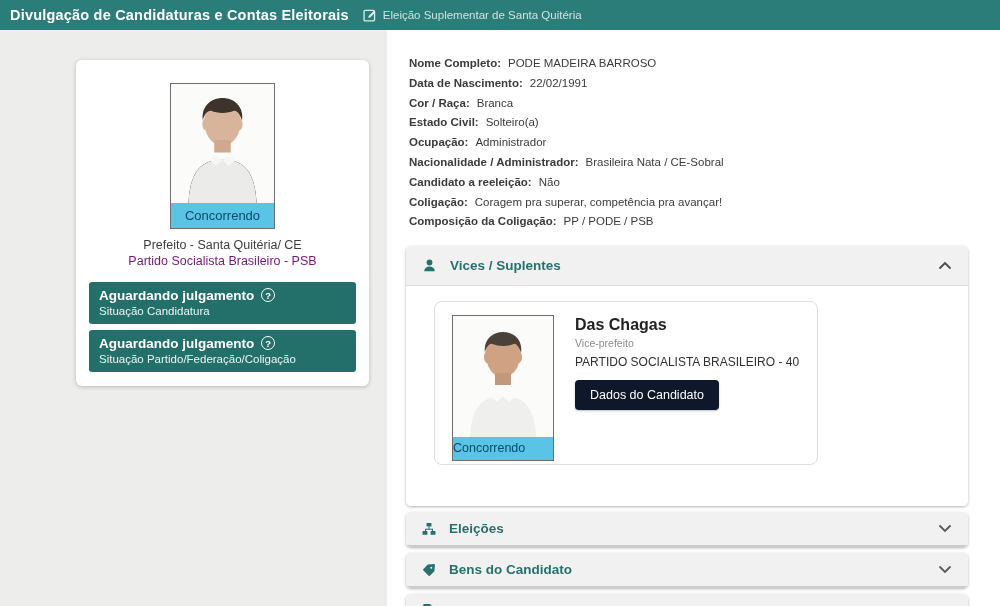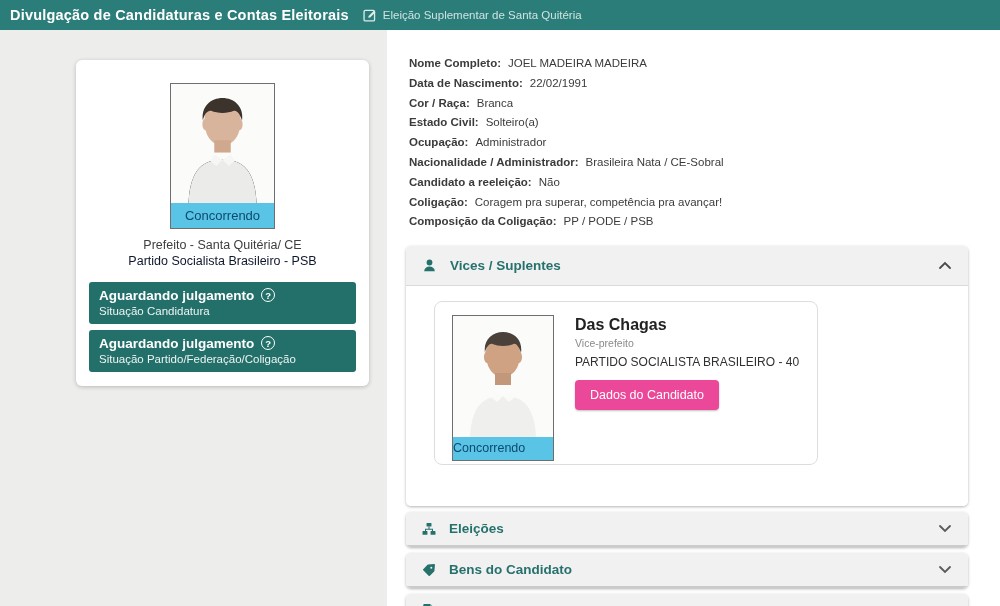--- a/index.html
+++ b/index.html
@@ -23,21 +23,21 @@
   .cand-card { width:293px; margin:30px 0 0 76px; background:#fff; border-radius:6px;
     box-shadow:0 1px 4px rgba(0,0,0,.22); padding:23px 0 14px; text-align:center; }
   .photo { width:105px; margin:0 auto; border:1px solid #6e6e6e; background:#fbfbf9; }
   .photo-img { height:119px; overflow:hidden; }
   .photo-img svg { display:block; width:100%; height:100%; }
   .photo-badge { height:25px; line-height:25px; background:#59c4e6; color:#0c4a6e;
     font-size:13px; font-weight:400; }
   .cand-name { margin-top:16px; font-size:17px; font-weight:700; color:#333;
     letter-spacing:.4px; }
   .cand-office { margin-top:8px; font-size:12.5px; color:#3d3d3d; line-height:1.3; }
-  .cand-party { font-size:12.5px; color:#0f172a; line-height:1.3; }
+  .cand-party { font-size:12.5px; color:#701a75; line-height:1.3; }
   .cand-number { margin-top:9px; font-size:21px; font-weight:700; color:#222; }
   .status-box { width:267px; margin:12px auto 0; background:#236f6a; border-radius:3px;
     text-align:left; padding:6px 10px 7px; color:#fff; }
   .status-box + .status-box { margin-top:6px; }
   .status-main { display:flex; align-items:center; gap:7px; font-size:13.5px;
     font-weight:700; }
   .help-circle { width:14px; height:14px; flex:none; border:1.5px solid #fff;
     border-radius:50%; font-size:9.5px; font-weight:700; display:inline-flex;
     align-items:center; justify-content:center; cursor:pointer; }
   .status-sub { margin-top:2px; font-size:11.5px; font-weight:400;
@@ -71,21 +71,21 @@
   .vice-card { width:384px; height:164px; margin:15px 0 0 28px; border:1px solid #ddd;
     border-radius:8px; background:#fff; display:flex; padding:13px 0 0 17px; }
   .vice-photo { width:102px; flex:none; border:1px solid #6e6e6e; background:#fbfbf9;
     height:146px; display:flex; flex-direction:column; }
   .vice-photo .photo-img { height:123px; }
   .vice-photo .photo-badge { height:23px; line-height:23px; font-size:12.5px; }
   .vice-info { margin-left:21px; padding-top:1px; }
   .vice-name { font-size:16px; font-weight:700; color:#222; }
   .vice-role { margin-top:3px; font-size:10.5px; color:#8a8a8a; }
   .vice-party { margin-top:6px; font-size:12px; color:#303030; }
-  .vice-btn { margin-top:11px; background:#ec4899; color:#fff; border:none;
+  .vice-btn { margin-top:11px; background:#0f172a; color:#fff; border:none;
     border-radius:4px; padding:8px 15px; font-size:12.5px; font-weight:500;
     font-family:"Liberation Sans", sans-serif; cursor:pointer;
     box-shadow:0 1px 2px rgba(0,0,0,.25);text-align:right; }
 </style>
 </head>
 <body>
 
 <header class="topbar">
   <div class="topbar-title">Divulgação de Candidaturas e Contas Eleitorais</div>
   <div class="topbar-sub">
@@ -138,21 +138,21 @@
         <div class="status-sub">Situação Partido/Federação/Coligação</div>
       </div>
 
     </div>
   </div>
 
   <div class="right-panel">
 
     <div class="details">
       <div class="details-col1">
-        <div class="row"><b>Nome Completo:</b><span>JOEL MADEIRA MADEIRA</span></div>
+        <div class="row"><b>Nome Completo:</b><span>PODE MADEIRA BARROSO</span></div>
         <div class="row"><b>Data de Nascimento:</b><span>22/02/1991</span></div>
         <div class="row"><b>Cor / Raça:</b><span>Branca</span></div>
         <div class="row"><b>Estado Civil:</b><span>Solteiro(a)</span></div>
         <div class="row"><b>Ocupação:</b><span>Administrador</span></div>
         <div class="row"><b>Nacionalidade / Administrador:</b><span>Brasileira Nata / CE-Sobral</span></div>
         <div class="row"><b>Candidato a reeleição:</b><span>Não</span></div>
         <div class="row"><b>Coligação:</b><span>Coragem pra superar, competência pra avançar!</span></div>
         <div class="row"><b>Composição da Coligação:</b><span>PP / PODE / PSB</span></div>
       </div>
     </div>

